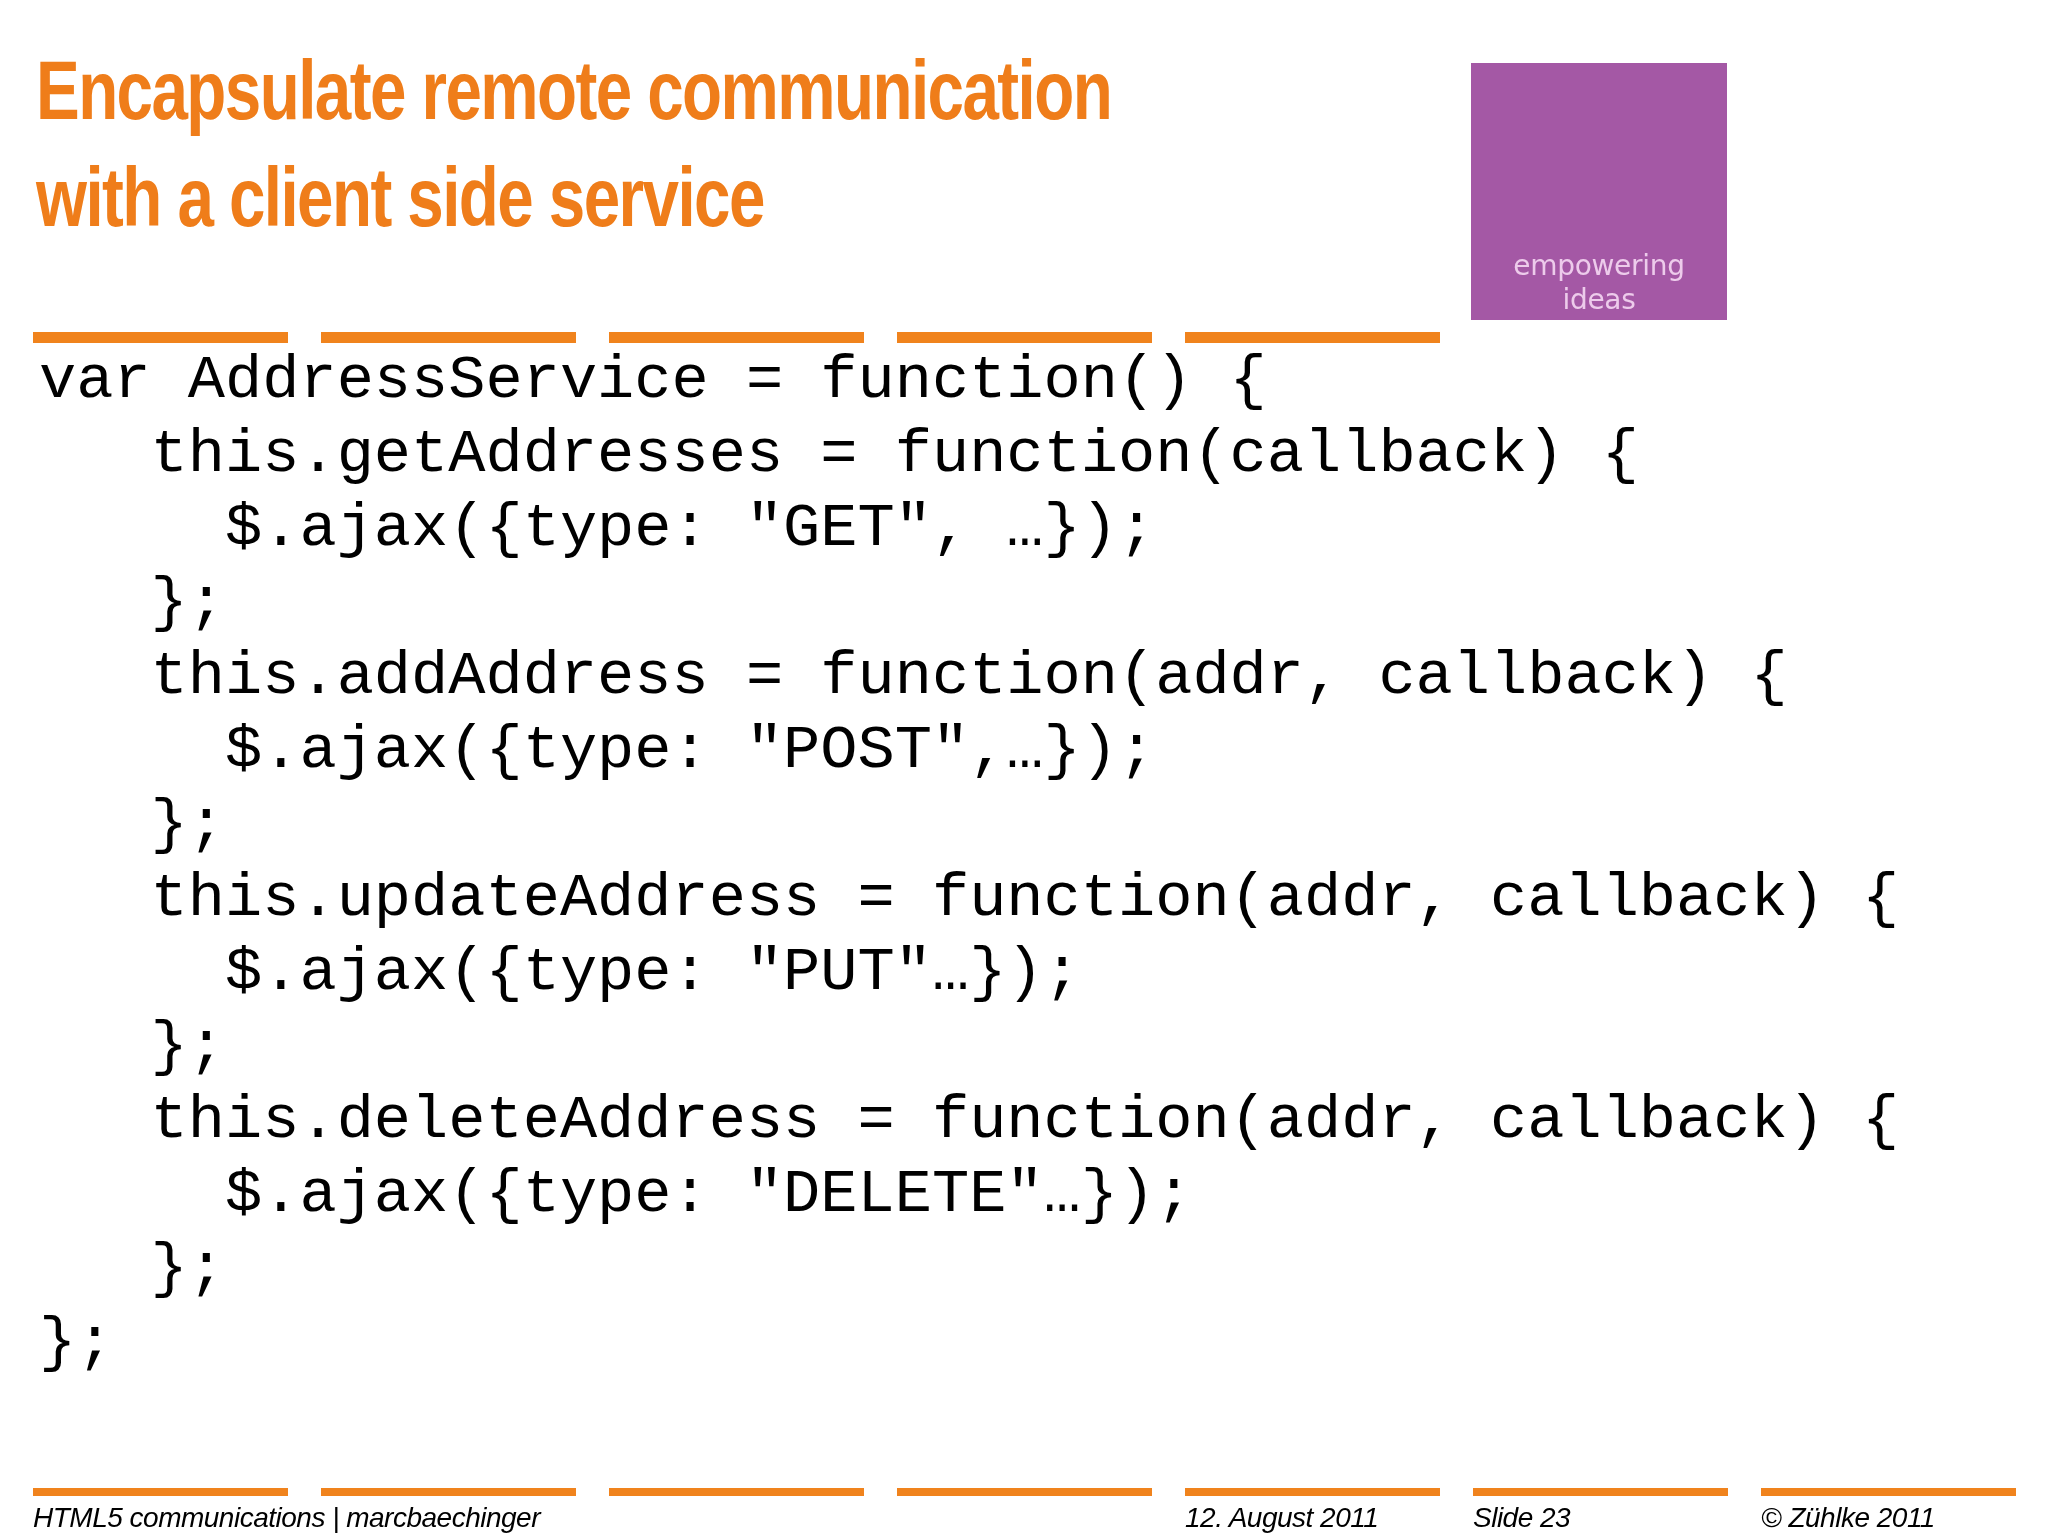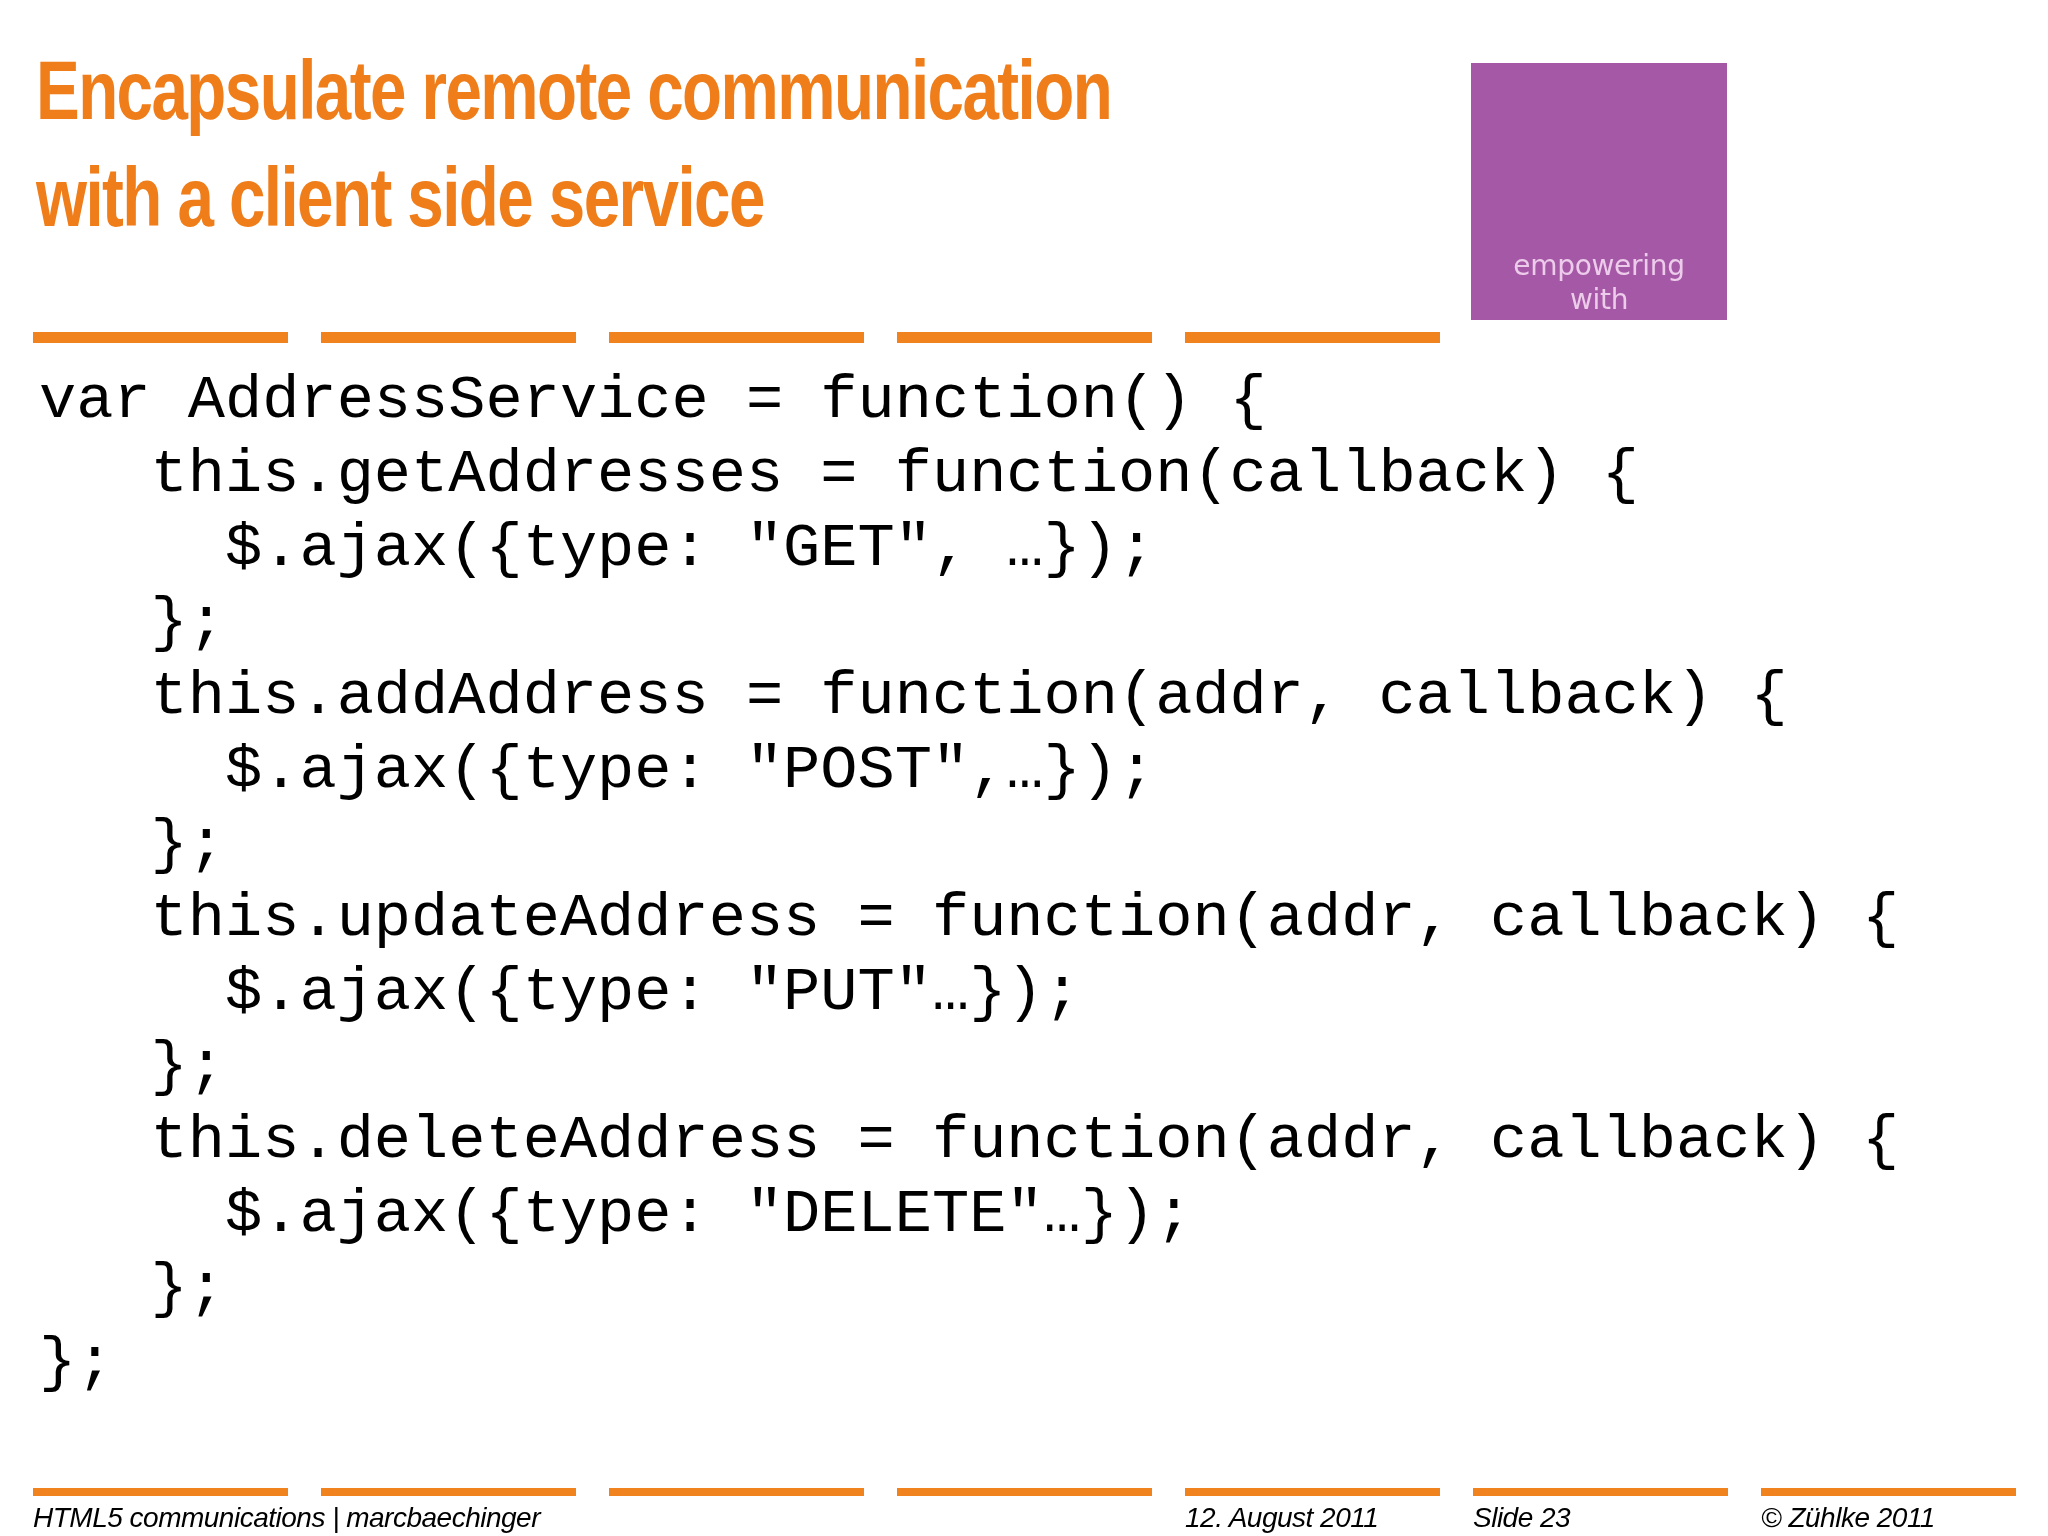--- a/index.html
+++ b/index.html
@@ -66,21 +66,21 @@
   .divider-top{
     left:33px; top:332px;
     width:1407px; height:11px;
   }
   .divider-bottom{
     left:33px; top:1488px;
     width:1983px; height:8px;
   }
   .code{
     position:absolute;
-    left:39px; top:364px;
+    left:39px; top:344px;
     font-family:"Liberation Mono", monospace;
     font-size:62px;
     line-height:74px;
     color:var(--code-text);
     white-space:pre;
   }
   .footer{
     position:absolute;
     left:0; top:1503px;
     width:2048px; height:30px;
@@ -95,21 +95,21 @@
   .footer-date{left:1185px;}
   .footer-slide{left:1473px;}
   .footer-copyright{left:1761px;}
 </style>
 </head>
 <body>
 
 <h1 class="title"><span>Encapsulate remote communication</span><br><span>with a client side service</span></h1>
 
 <div class="logo">
-  <div class="logo-tagline">empowering with</div>
+  <div class="logo-tagline">empowering ideas</div>
 </div>
 
 <div class="divider divider-top"></div>
 
 <pre class="code">var AddressService = function() {
    this.getAddresses = function(callback) {
      $.ajax({type: "GET", …});
    };
    this.addAddress = function(addr, callback) {
      $.ajax({type: "POST",…});

